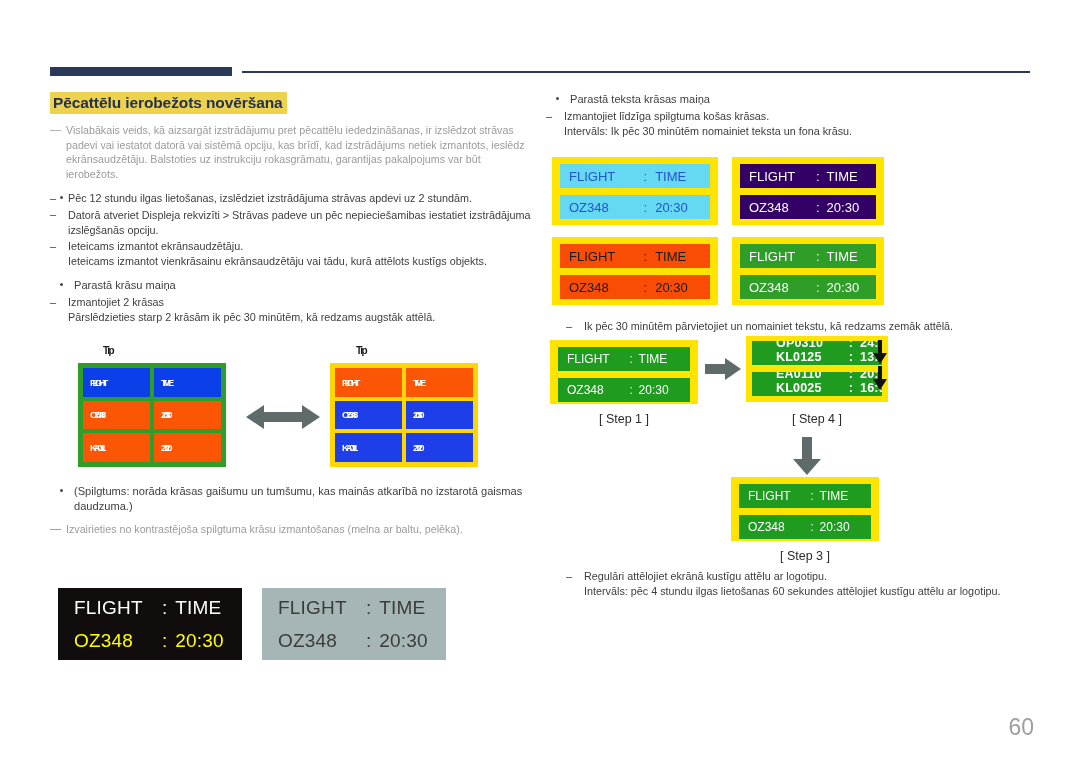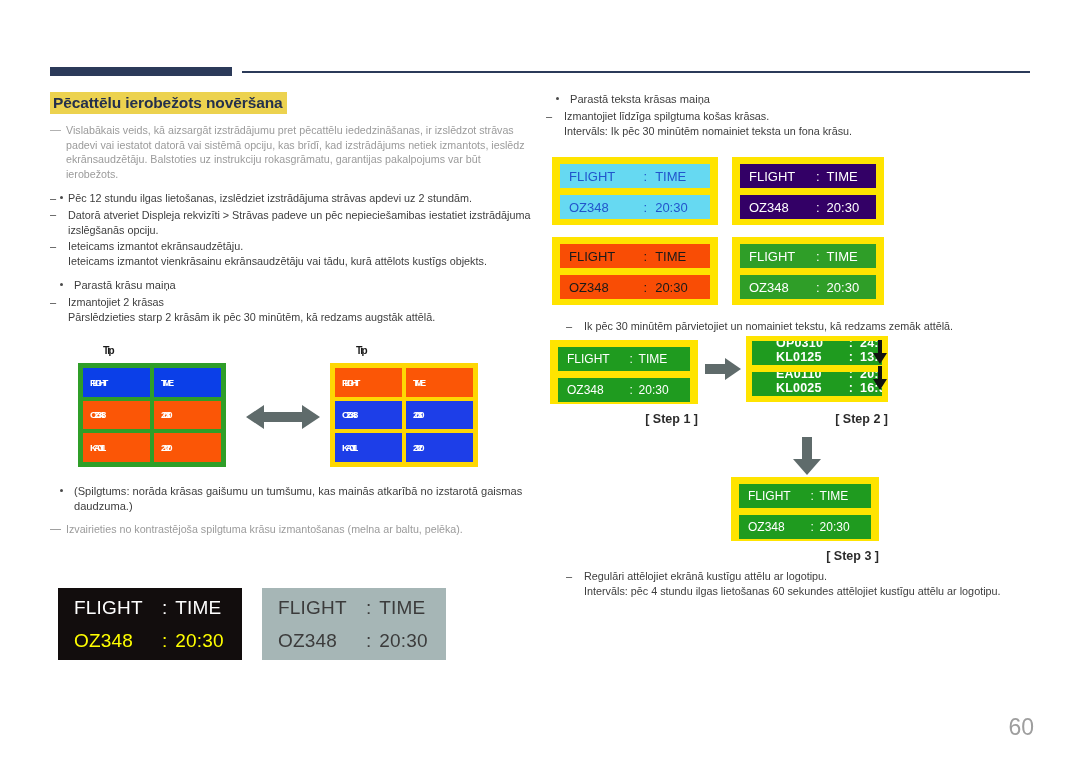--- a/index.html
+++ b/index.html
@@ -148,22 +148,22 @@
   .scrollbar-strip .ln{
     display:flex;color:#ffffff;font-size:12.5px;font-weight:bold;
     letter-spacing:0.2px;line-height:14px;
   }
   .scrollbar-strip .ln .a{width:66px;}
   .scrollbar-strip .ln .b{width:18px;text-align:center;}
   .scrollbar-strip .ln .c{width:56px;}
   .scrollbar-strip .inner{position:absolute;left:9px;top:-5px;margin-left:15px;}
 
   .steplabel{
-    position:absolute;text-align:right;
-    font-size:12.5px;color:#2b2b2b;font-weight:bold;
+    position:absolute;text-align:center;
+    font-size:12.5px;color:#2b2b2b;
   }
 
   .rightarrow{position:absolute;}
   .downarrow{position:absolute;}
 
   
   .pageno{
     position:absolute;right:46px;bottom:22px;
     font-size:23px;color:#9e9e9e;
   }
@@ -440,21 +440,21 @@
   <svg width="16" height="24" viewBox="0 0 16 24">
     <path d="M6 0 L10 0 L10 13 L15 13 L8 24 L1 13 L6 13 Z" fill="#111111"></path>
   </svg>
 </div>
 <div style="position:absolute;left:872px;top:366px;">
   <svg width="16" height="24" viewBox="0 0 16 24">
     <path d="M6 0 L10 0 L10 13 L15 13 L8 24 L1 13 L6 13 Z" fill="#111111"></path>
   </svg>
 </div>
 
-<div class="steplabel" style="left:746px;top:412px;width:142px;">[ Step 2 ]</div>
+<div class="steplabel" style="left:746px;top:412px;width:142px;">[ Step 4 ]</div>
 
 <div class="downarrow" style="left:793px;top:437px;">
   <svg width="28" height="38" viewBox="0 0 28 38">
     <path d="M9 0 L19 0 L19 22 L28 22 L14 38 L0 22 L9 22 Z" fill="#5f6b6b"></path>
   </svg>
 </div>
 
 <div class="ypanel" style="left:731px;top:477px;width:148px;height:64px;">
   <div class="bar" style="background:#1f9b1f">
     <span class="c1" style="color:#ffffff;font-size:12px;width:62px">FLIGHT</span>

